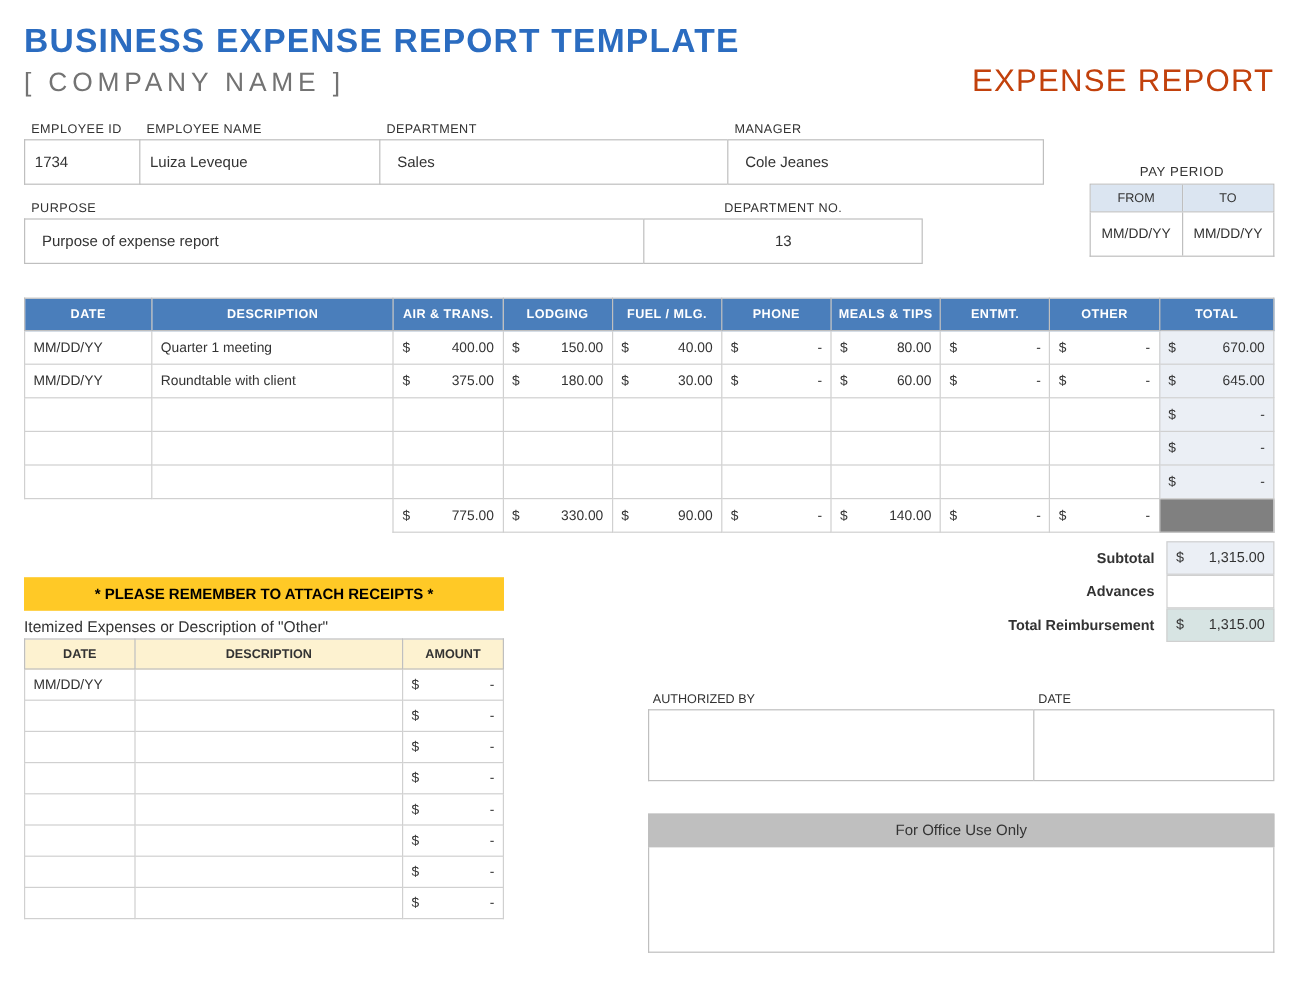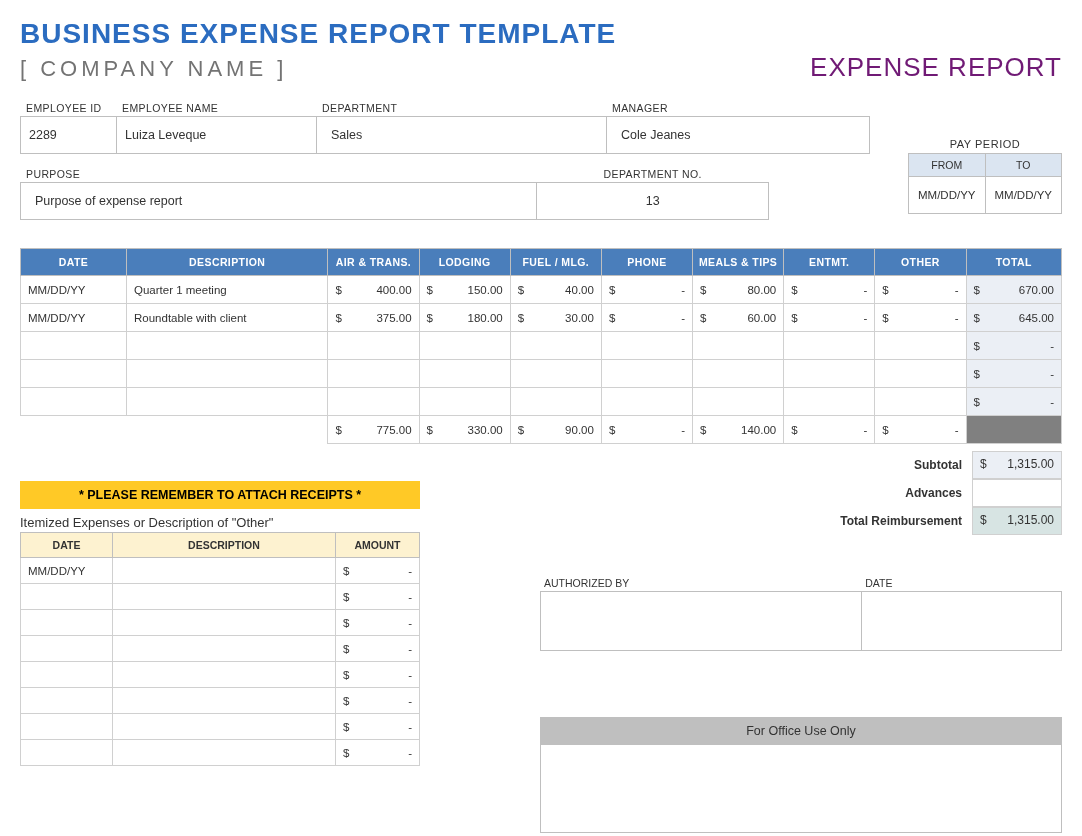--- a/index.html
+++ b/index.html
@@ -19,21 +19,21 @@
     font-weight: 700;
     margin: 0 0 6px 0;
   }
   .company {
     color: #737373;
     font-size: 22px;
     letter-spacing: 4px;
     margin: 0 0 18px 0;
   }
   .expense-report-label {
-    color: #701a75;
+    color: #c2410c;
     font-size: 26px;
     letter-spacing: 1px;
     position: absolute;
     right: 20px;
     top: 52px;
   }
   .head-col { display: flex; flex-direction: column; }
   .field-label {
     font-size: 10.5px;
     color: #333;
@@ -177,21 +177,21 @@
   .auth-label { font-size: 10.5px; padding: 2px 4px; }
   .auth-box {
     border: 1px solid #bfbfbf;
     height: 60px;
   }
   .auth-col:first-child .auth-box { border-right: none; }
 
   .office-only {
     position: absolute;
     left: 540px;
-    top: 717px;
+    top: 678px;
     width: 522px;
   }
   .office-head {
     background: #bfbfbf;
     text-align: center;
     padding: 6px 0;
     font-size: 12.5px;
     color: #333;
     border: 1px solid #bfbfbf;
   }
@@ -204,21 +204,21 @@
 </head>
 <body>
 
 <h1>BUSINESS EXPENSE REPORT TEMPLATE</h1>
 <div class="company">[ COMPANY NAME ]</div>
 <div class="expense-report-label">EXPENSE REPORT</div>
 
 <div class="info-grid">
   <div class="head-col" style="width:96px;">
     <div class="field-label">EMPLOYEE ID</div>
-    <div class="field-box">2289</div>
+    <div class="field-box">1734</div>
   </div>
   <div class="head-col" style="width:200px;">
     <div class="field-label">EMPLOYEE NAME</div>
     <div class="field-box">Luiza Leveque</div>
   </div>
   <div class="head-col" style="width:290px;">
     <div class="field-label">DEPARTMENT</div>
     <div class="field-box">
         <span style="padding-left:6px">Sales</span>
       </div>

